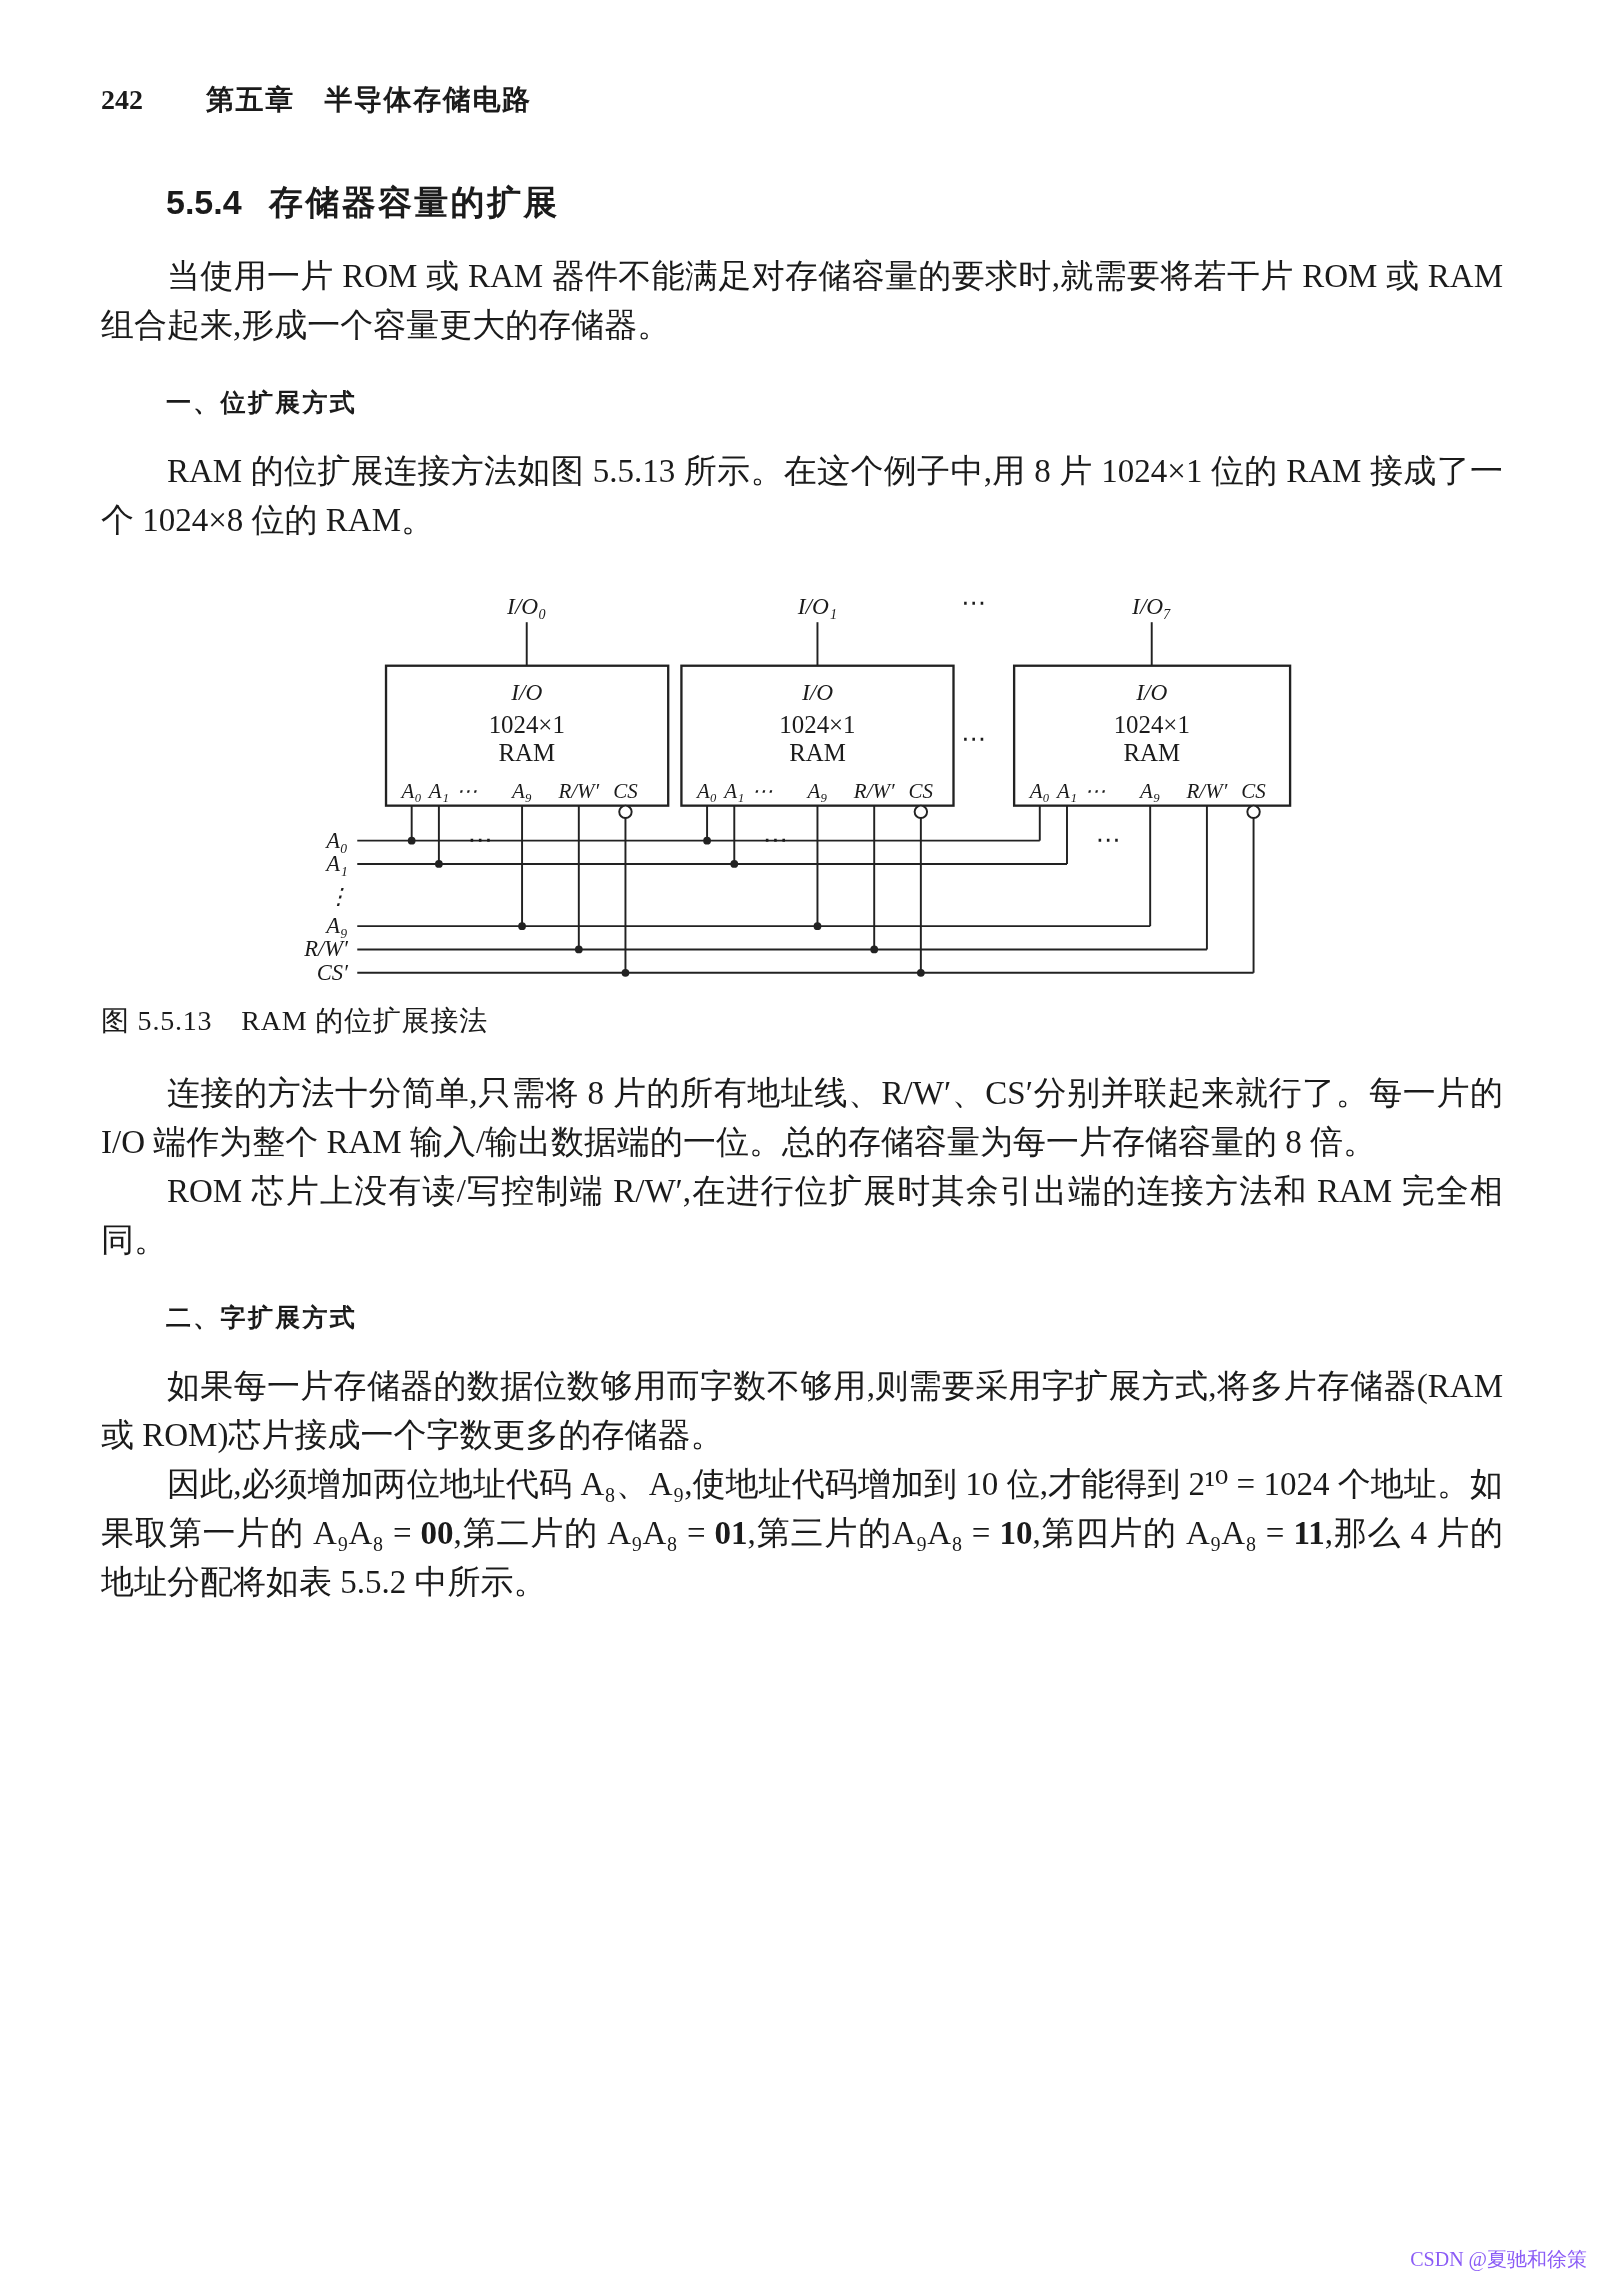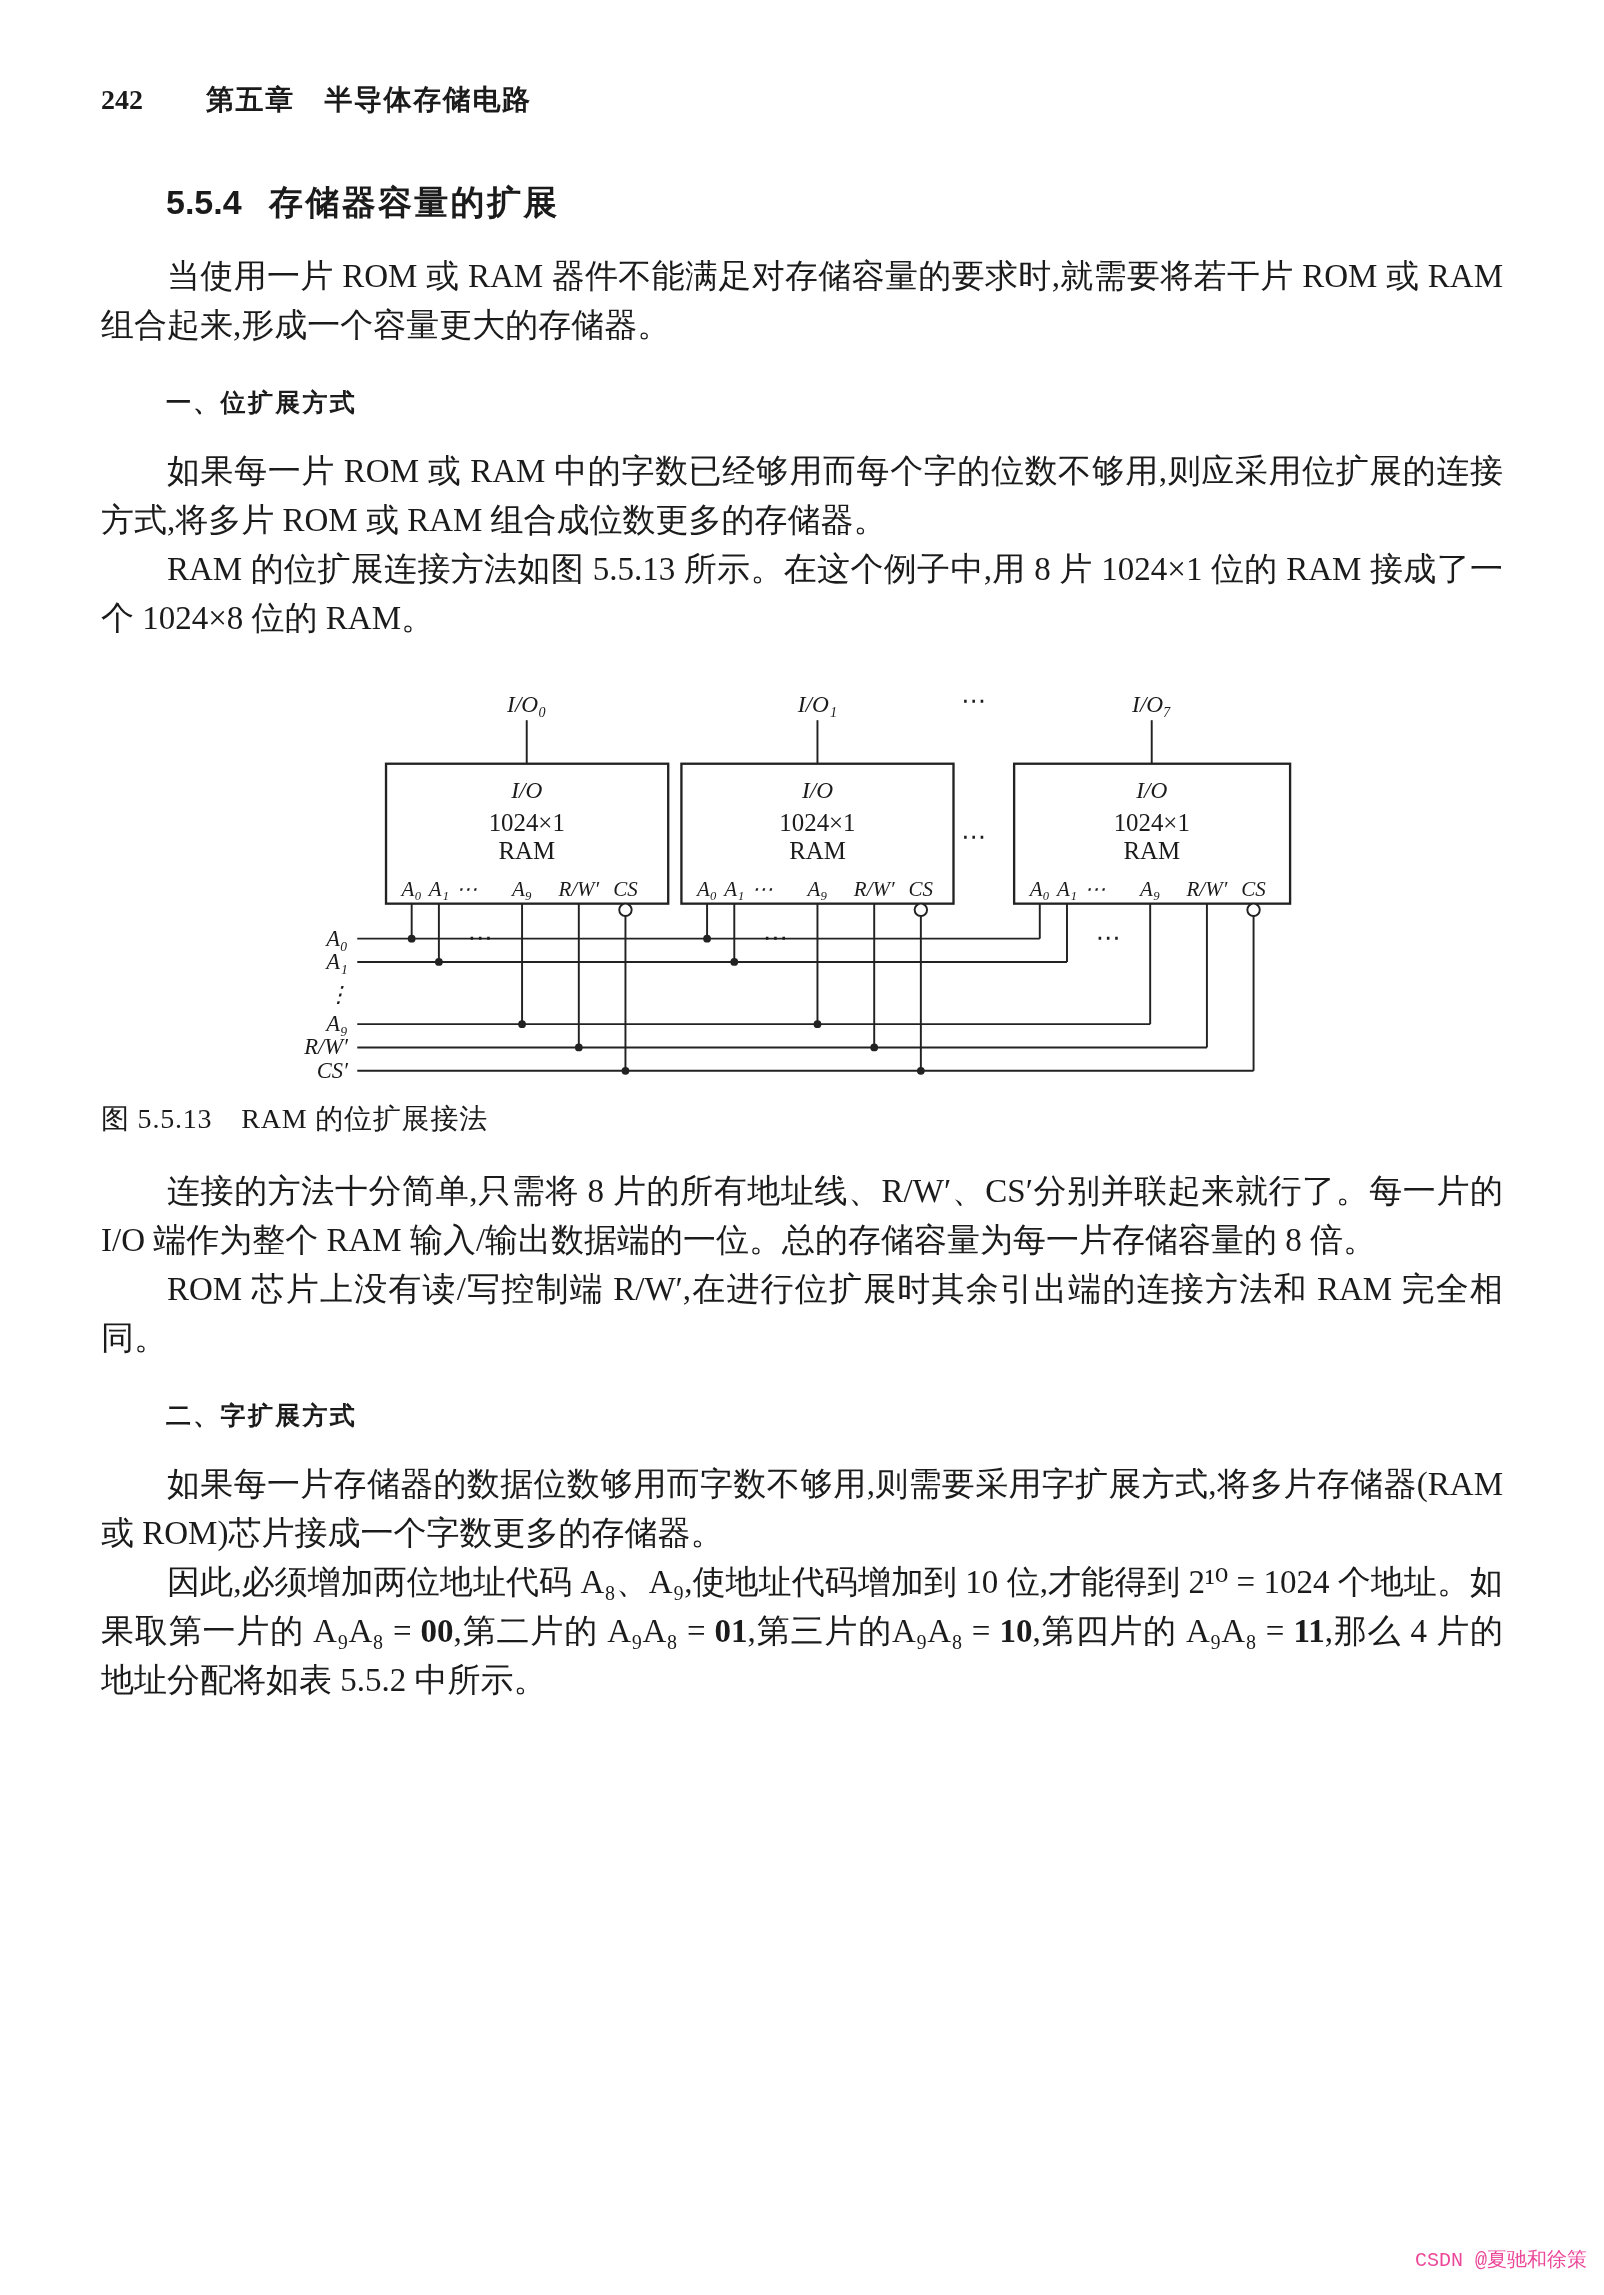--- a/index.html
+++ b/index.html
@@ -74,23 +74,23 @@
   .t-dots { font: 32px "Liberation Serif", "DejaVu Serif", serif; fill: #1b1b1b; }
   .t-chip { font: 32px "Liberation Serif", "DejaVu Serif", serif; fill: #1b1b1b; }
   .t-chip-io { font: italic 30px "Liberation Serif", "DejaVu Serif", serif; fill: #1b1b1b; }
   .t-pin  { font: italic 27px "Liberation Serif", "DejaVu Serif", serif; fill: #1b1b1b; }
   .t-bus  { font: italic 29px "Liberation Serif", "DejaVu Serif", serif; fill: #1b1b1b; }
 
   .watermark {
     position: absolute;
     right: 17px;
     bottom: 22px;
-    font-family: Liberation Mono, monospace;
+    font-family: Liberation Serif, serif;
     font-size: 20px;
-    color: #ec4899;
+    color: #8b5cf6;
   }
 </style>
 </head>
 <body>
 
 <div class="page">
   <div class="content">
 
     <header class="page-header">
       <span class="page-num">242</span>
@@ -99,21 +99,20 @@
 
     <h2 class="section-heading">
       <span class="sec-num">5.5.4</span>
       <span class="sec-title">存储器容量的扩展</span>
     </h2>
 
     <p class="para first">当使用一片 ROM 或 RAM 器件不能满足对存储容量的要求时,就需要将若干片 ROM 或 RAM 组合起来,形成一个容量更大的存储器。</p>
 
     <h3 class="sub-heading">一、位扩展方式</h3>
 
-    <p class="para first">如果每一片 ROM 或 RAM 中的字数已经够用而每个字的位数不够用,则应采用位扩展的连接方式,将多片 ROM 或 RAM 组合成位数更多的存储器。</p>
     <p class="para">RAM 的位扩展连接方法如图 5.5.13 所示。在这个例子中,用 8 片 1024×1 位的 RAM 接成了一个 1024×8 位的 RAM。</p>
 
     <figure class="fig">
       <svg viewBox="0 0 1420 530" width="1104" height="412">
 
         <g stroke="#222222" stroke-width="2.5" fill="none">
 
           <line x1="298" y1="62" x2="298" y2="118"></line>
           <line x1="672" y1="62" x2="672" y2="118"></line>
           <line x1="1102" y1="62" x2="1102" y2="118"></line>

